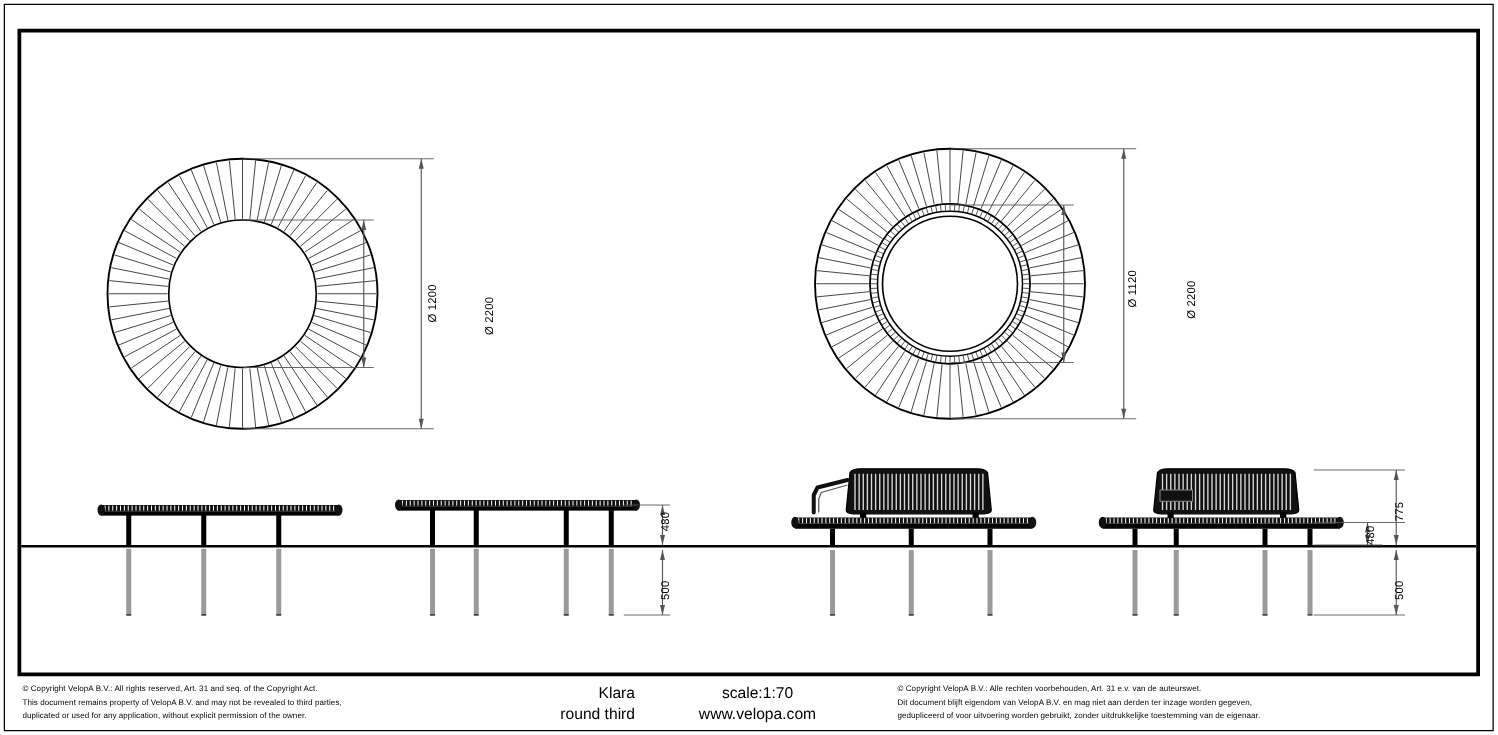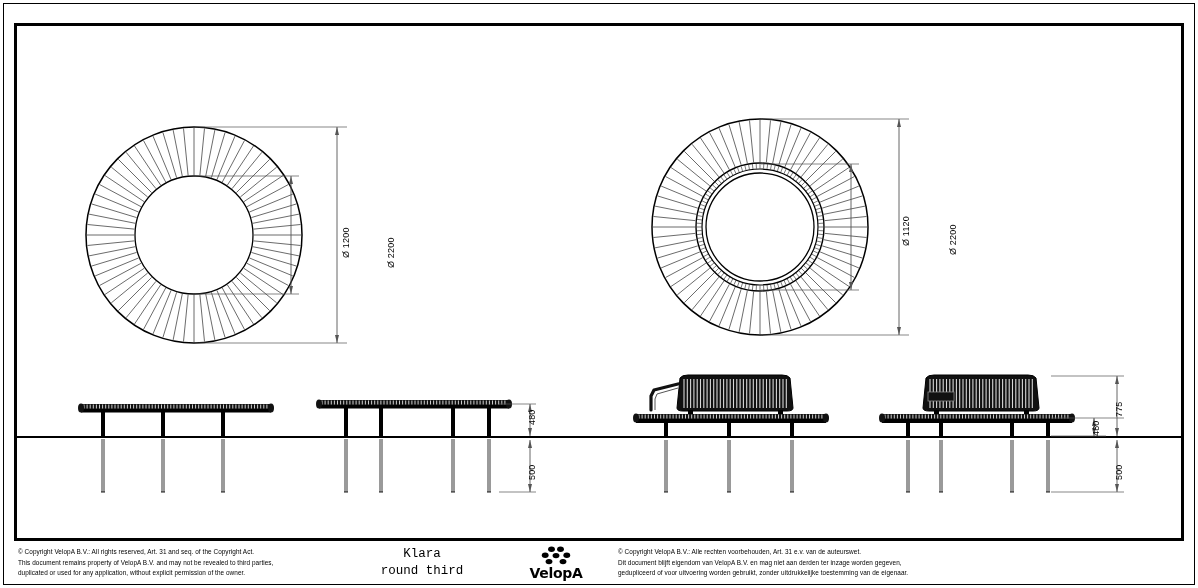--- a/index.html
+++ b/index.html
@@ -54,21 +54,21 @@
   }
   .tb-legal {
     font-size: 6.4px;
     line-height: 10.6px;
     color: #000;
     padding-left: 14px;
     letter-spacing: 0.01em;
     white-space: nowrap;
   }
   #tb-left   { width: 332px; }
-  #tb-name   { width: 172px; align-items: center; font-family: Liberation Mono, monospace; }
+  #tb-name   { width: 172px; align-items: flex-end; }
   #tb-logo   { width: 96px;  align-items: center; justify-content: center;}
   #tb-scale  { width: 196px; align-items: center; }
   #tb-right  { flex: 1 1 auto; }
   .tb-line {
     font-size: 12.5px;
     line-height: 17px;
     color: #000;
     text-align: center;
     white-space: nowrap;
   }
@@ -879,37 +879,25 @@
       <div class="tb-legal">©  Copyright VelopA B.V.: All rights reserved, Art. 31 and seq. of the Copyright Act.</div>
       <div class="tb-legal">This document remains property of VelopA B.V. and may not be revealed to third parties,</div>
       <div class="tb-legal">duplicated or used for any application, without explicit permission of the owner.</div>
     </div>
 
     <div class="tb-cell" id="tb-name">
       <div class="tb-line">Klara</div>
       <div class="tb-line">round third</div>
     </div>
 
-    <div class="tb-cell" id="tb-logo">
-      <div class="logo-wrap">
-        <svg class="logo-mark" width="34" height="20" viewBox="0 0 34 20">
-          <g fill="#000">
-            <ellipse cx="12.5" cy="3.2" rx="3.4" ry="2.7"></ellipse>
-            <ellipse cx="21.5" cy="3.2" rx="3.4" ry="2.7"></ellipse>
-            <ellipse cx="6.2" cy="9.2" rx="3.4" ry="2.7"></ellipse>
-            <ellipse cx="27.8" cy="9.2" rx="3.4" ry="2.7"></ellipse>
-            <ellipse cx="10.0" cy="15.6" rx="3.4" ry="2.7"></ellipse>
-            <ellipse cx="24.0" cy="15.6" rx="3.4" ry="2.7"></ellipse>
-            <ellipse cx="17.0" cy="9.6" rx="3.4" ry="2.7"></ellipse>
-          </g>
-        </svg>
-        <span class="logo-text">VelopA</span>
-      </div>
+
+    <div class="tb-cell" id="tb-scale">
+      <div class="tb-line">scale:1:70</div>
+      <div class="tb-line">www.velopa.com</div>
     </div>
-
 
     <div class="tb-cell" id="tb-right">
       <div class="tb-legal">©  Copyright VelopA B.V.: Alle rechten voorbehouden, Art. 31 e.v. van de auteurswet.</div>
       <div class="tb-legal">Dit document blijft eigendom van VelopA B.V. en mag niet aan derden ter inzage worden gegeven,</div>
       <div class="tb-legal">gedupliceerd of voor uitvoering worden gebruikt, zonder uitdrukkelijke toestemming van de eigenaar.</div>
     </div>
   </div>
 
 </div>
 

